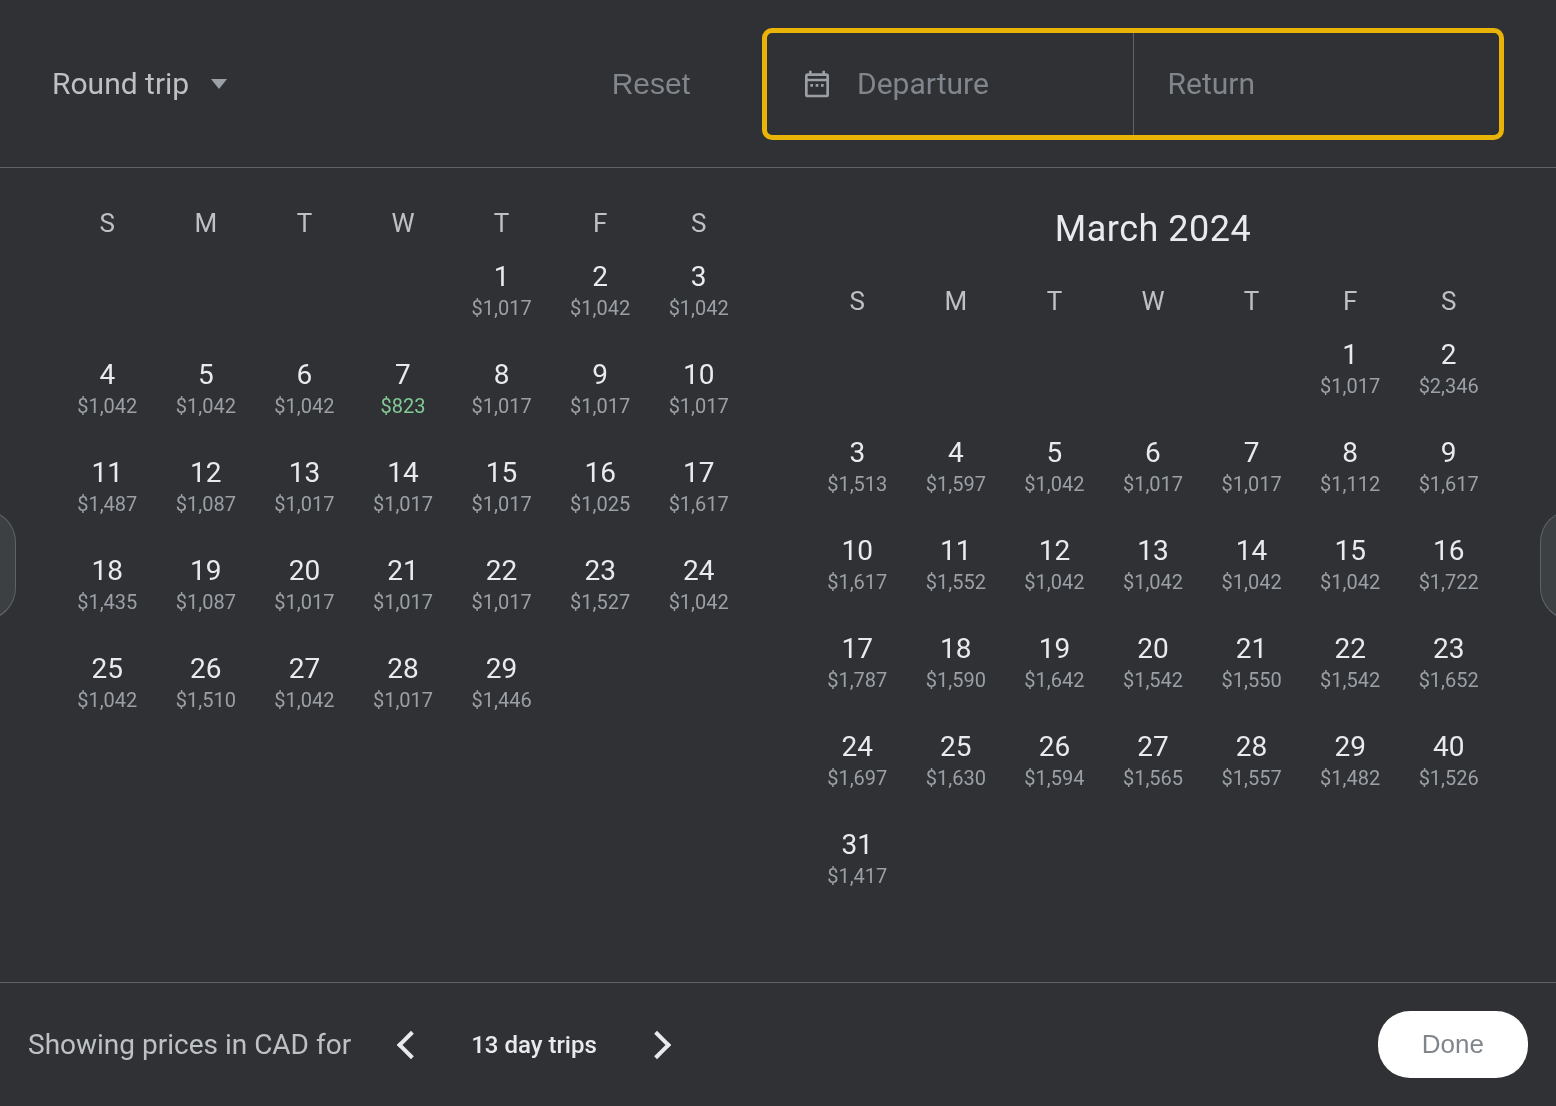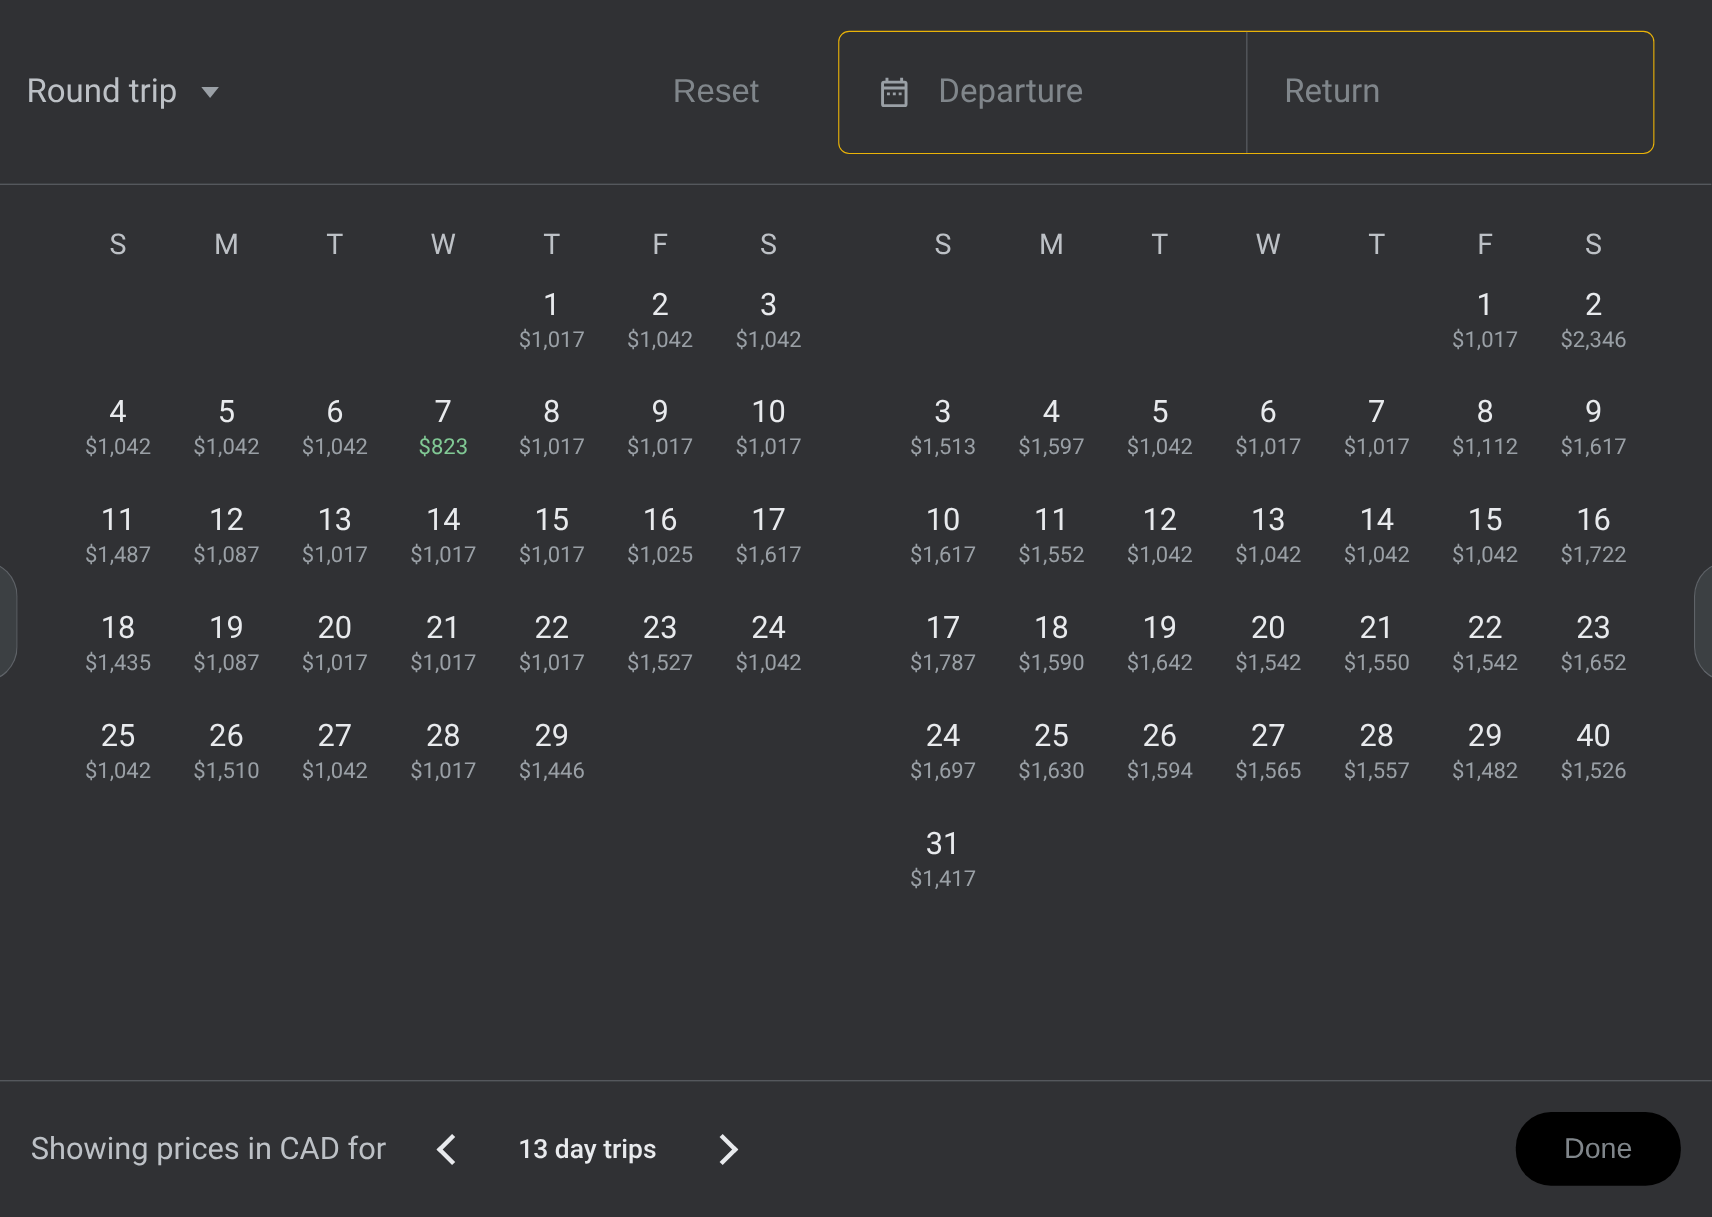--- a/index.html
+++ b/index.html
@@ -7,21 +7,21 @@
     width: 1556px;
     height: 1106px;
     background: #303134;
     font-family: -apple-system, BlinkMacSystemFont, "Segoe UI", Roboto, Arial, sans-serif;
     color: #e8eaed;
     overflow: hidden;
   }
   .header {
     display: flex;
     align-items: center;
-    padding: 28px 52px 28px 24px;
+    padding: 28px 52px 28px 52px;
     border-bottom: 1px solid #5f6368;
     gap: 24px;
     height: 168px;
   }
   .trip-select {
     display: flex;
     align-items: center;
     gap: 22px;
     font-size: 30px;
     color: #bdc1c6;
@@ -38,21 +38,21 @@
   .reset-btn {
     font-size: 30px;
     color: #80868b;
     background: none;
     border: none;
     cursor: pointer;
     margin-right: 48px;
   }
   .date-inputs {
     display: flex;
-    border: 1px solid #eab308;
+    border: 5px solid #eab308;
     border-radius: 10px;
     height: 112px;
     width: 742px;
   }
   .date-field {
     display: flex;
     align-items: center;
     padding: 0 34px;
     gap: 24px;
   }
@@ -150,21 +150,21 @@
   .chev {
     width: 20px; height: 20px;
     border-top: 4px solid #e8eaed;
     border-right: 4px solid #e8eaed;
     display: inline-block;
   }
   .chev.left { transform: rotate(-135deg); }
   .chev.right { transform: rotate(45deg); }
   .done-btn {
     margin-left: auto;
-    background: #000000;
+    background: #ffffff;
     color: #80868b;
     border: none;
     border-radius: 32px;
     font-size: 26px;
     padding: 18px 44px;
     cursor: pointer;
   }
   .side-nav {
     position: absolute;
     top: 510px;
@@ -334,20 +334,21 @@
           <div class="day-num">28</div>
           <div class="day-price">$1,017</div>
         </div>
         <div class="day-cell">
           <div class="day-num">29</div>
           <div class="day-price">$1,446</div>
         </div>
       </div>
     </div>
     <div class="month">
+      <div class="month-title">March 2024</div>
       <div class="dow-row">
         <div class="dow">S</div>
         <div class="dow">M</div>
         <div class="dow">T</div>
         <div class="dow">W</div>
         <div class="dow">T</div>
         <div class="dow">F</div>
         <div class="dow">S</div>
       </div>
       <div class="days-grid">

